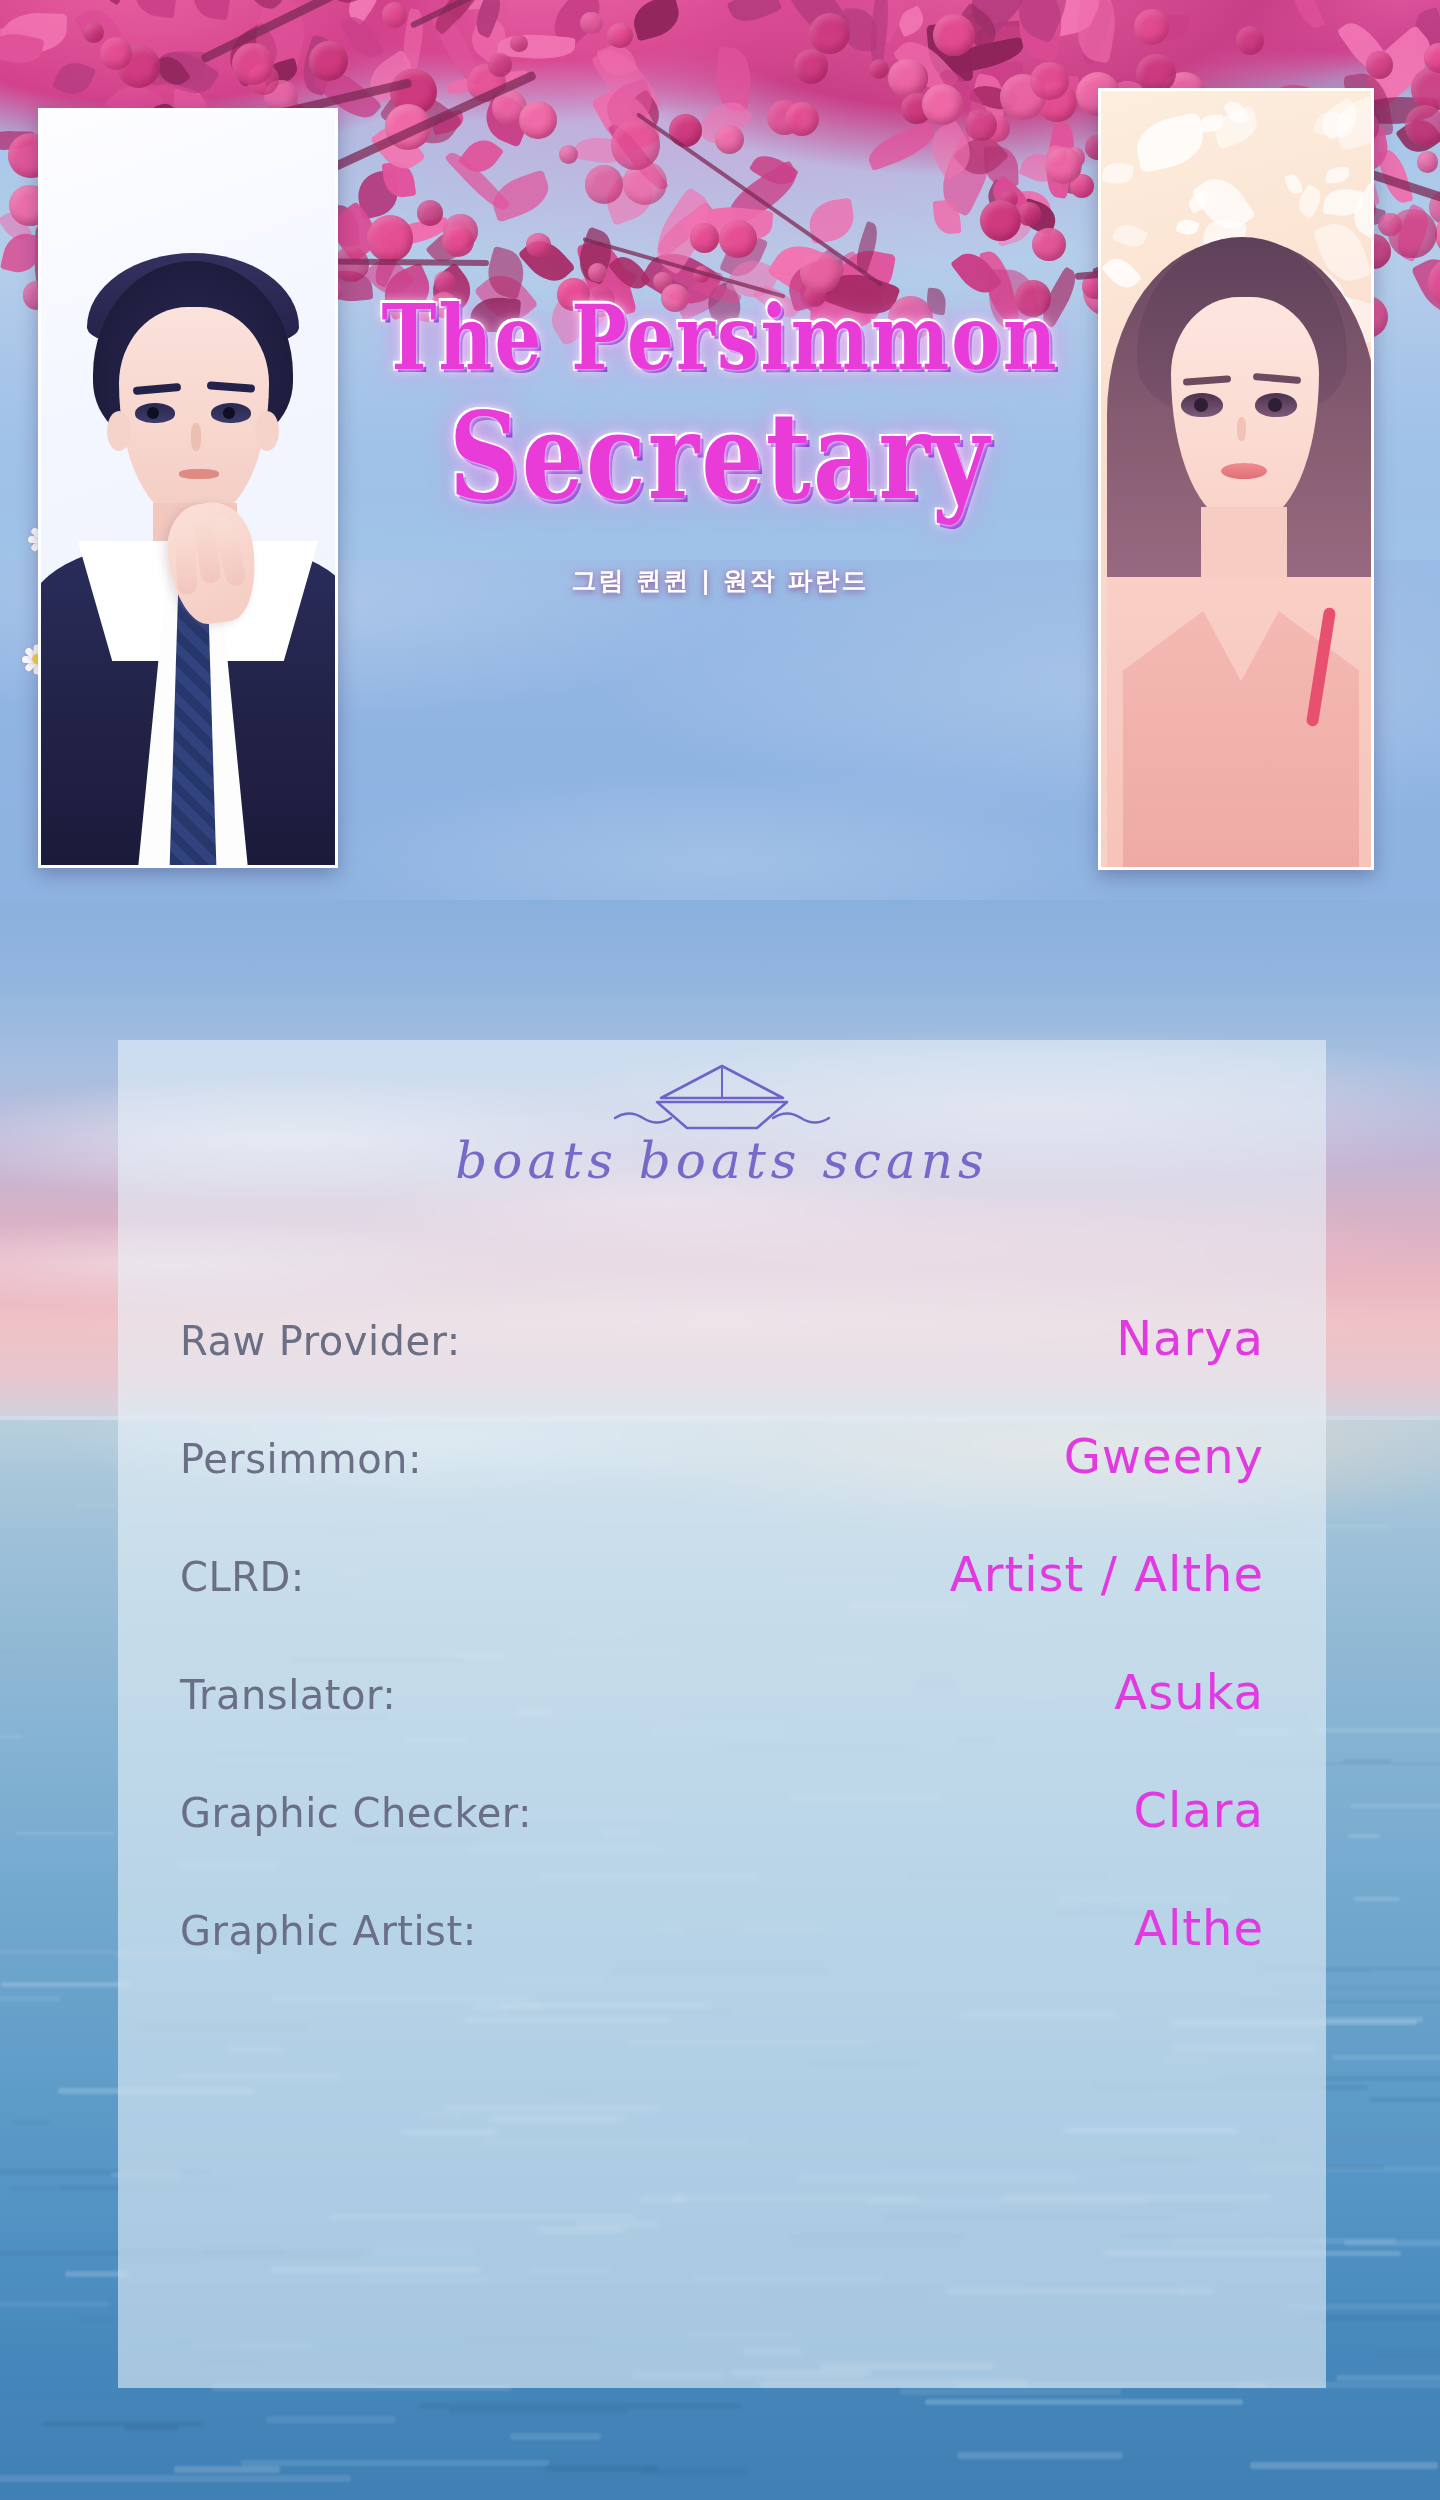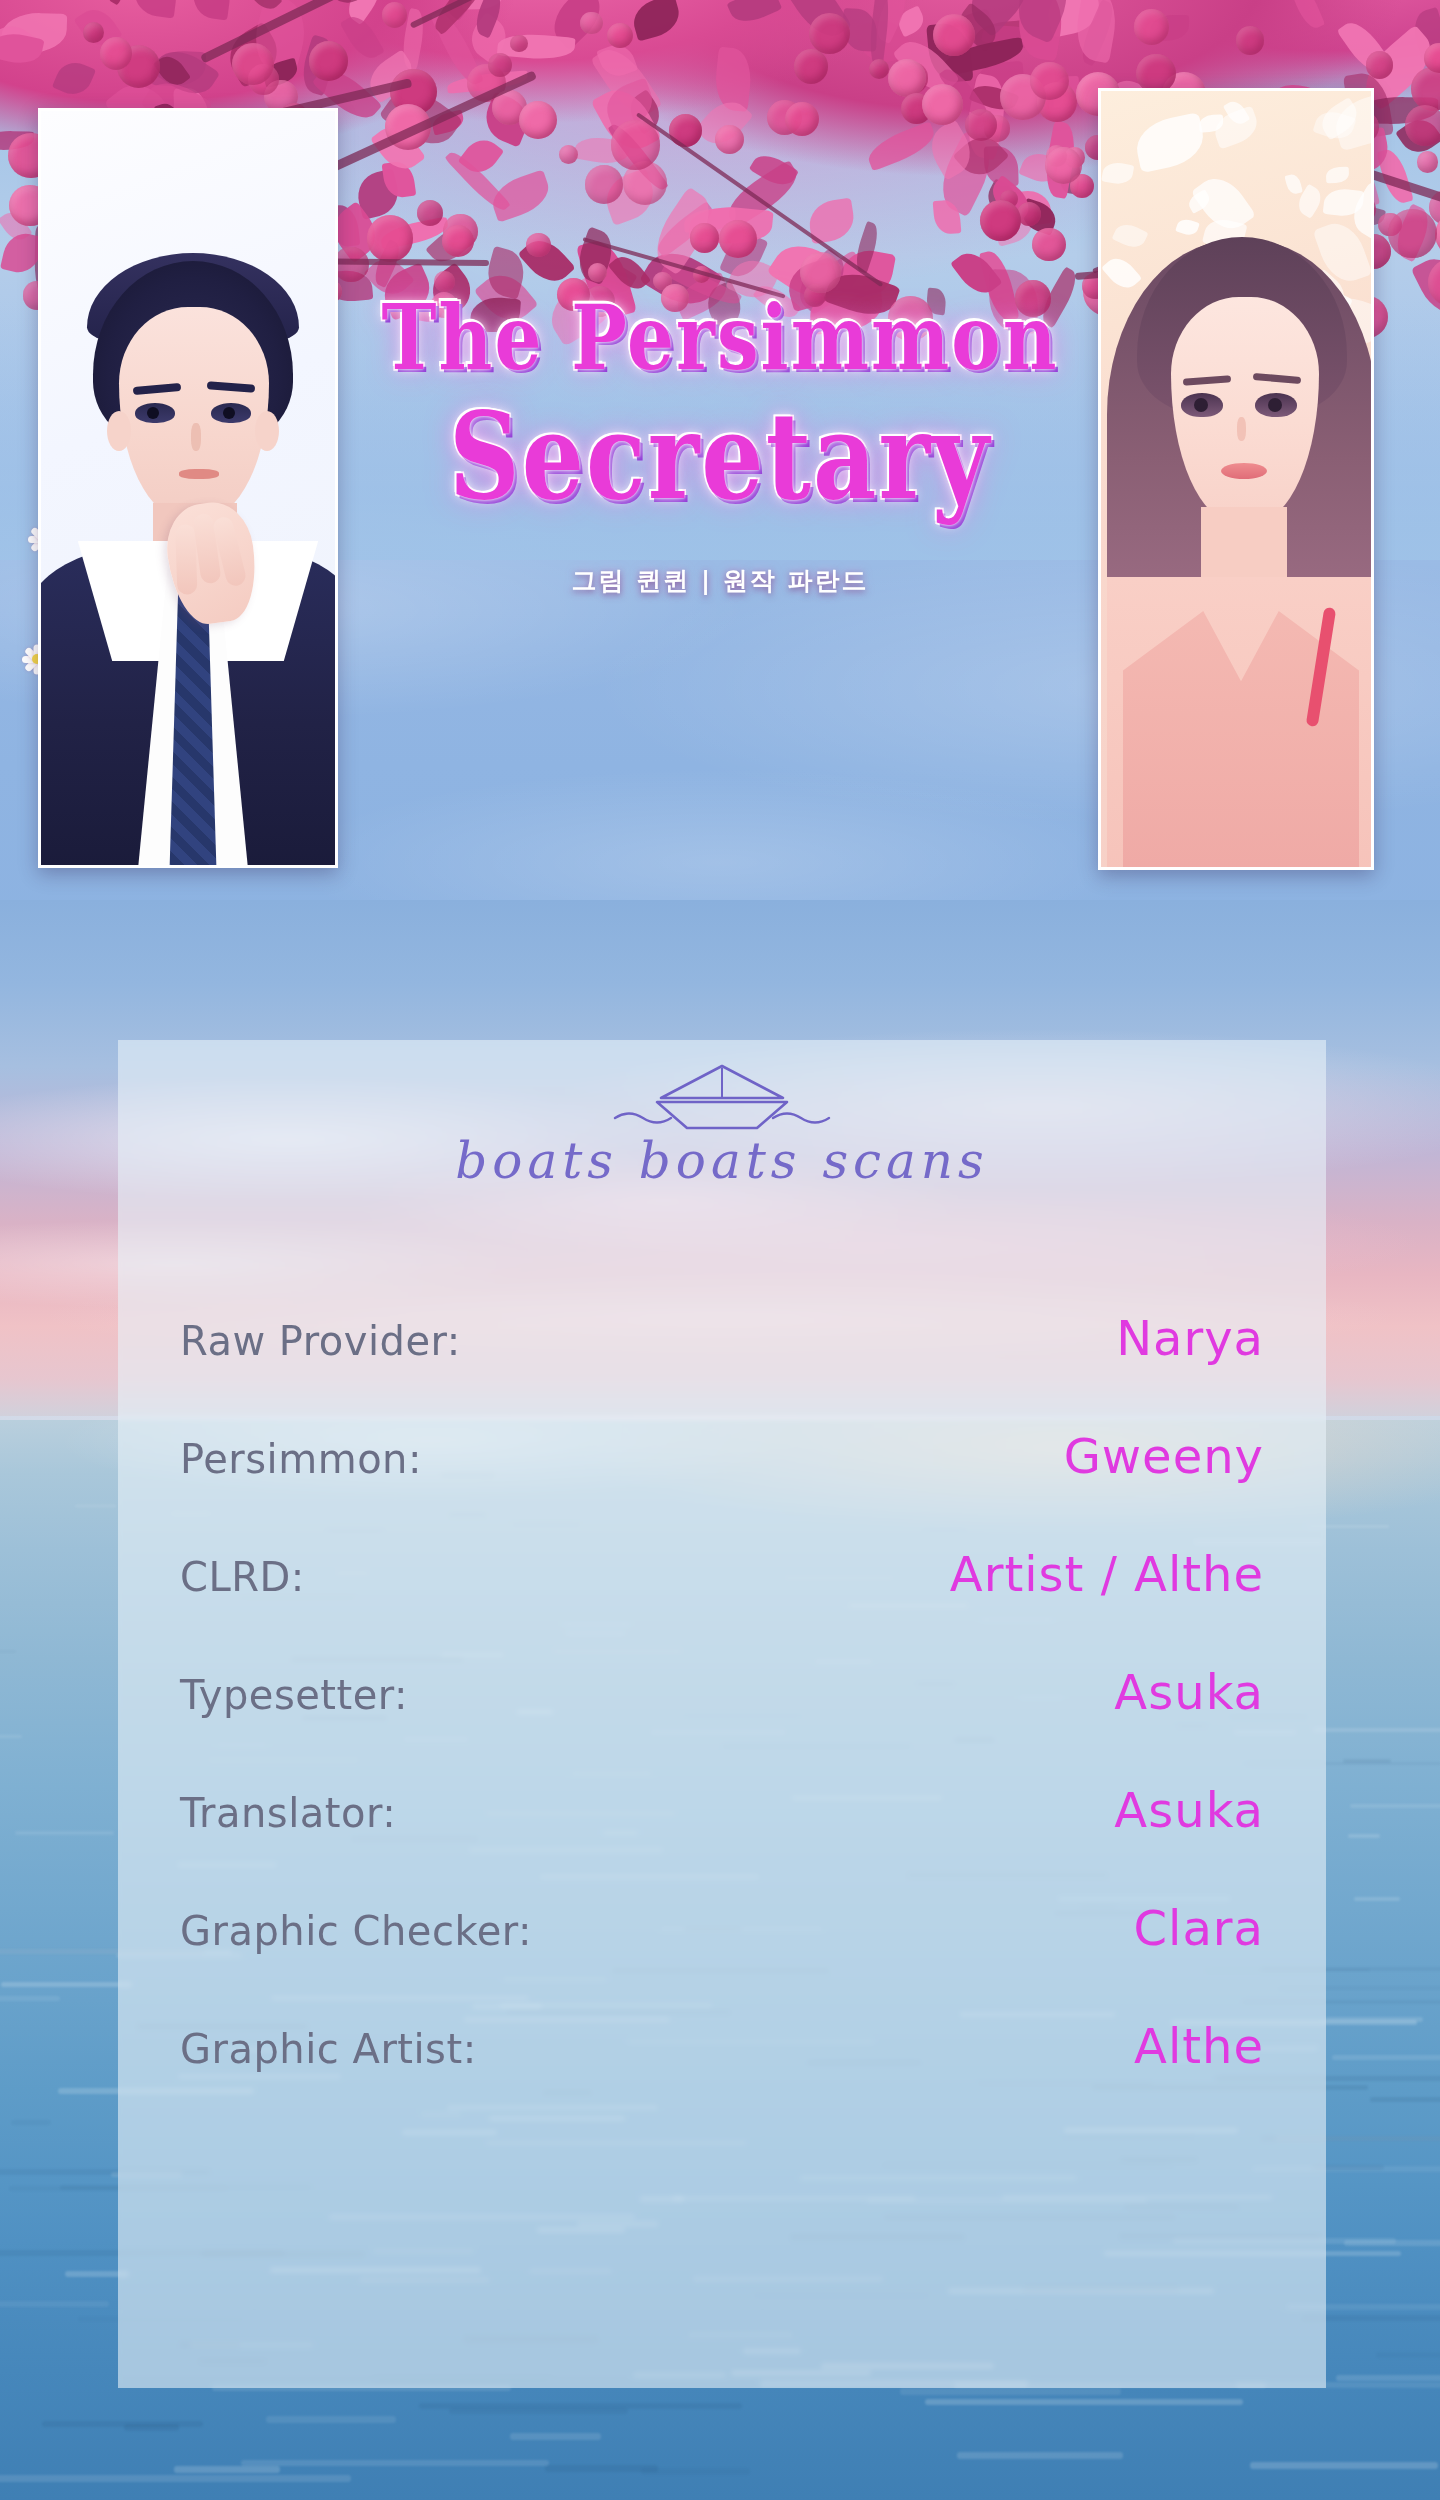--- a/index.html
+++ b/index.html
@@ -1104,24 +1104,20 @@
         </div>
         <div class="credit-row">
           <div class="credit-label">Persimmon:</div>
           <div class="credit-value">Gweeny</div>
         </div>
         <div class="credit-row">
           <div class="credit-label">CLRD:</div>
           <div class="credit-value">Artist  /  Althe</div>
         </div>
         <div class="credit-row">
-          <div class="credit-label">Typesetter:</div>
-          <div class="credit-value">Asuka</div>
-        </div>
-        <div class="credit-row">
           <div class="credit-label">Translator:</div>
           <div class="credit-value">Asuka</div>
         </div>
         <div class="credit-row">
           <div class="credit-label">Graphic Checker:</div>
           <div class="credit-value">Clara</div>
         </div>
         <div class="credit-row">
           <div class="credit-label">Graphic Artist:</div>
           <div class="credit-value">Althe</div>

